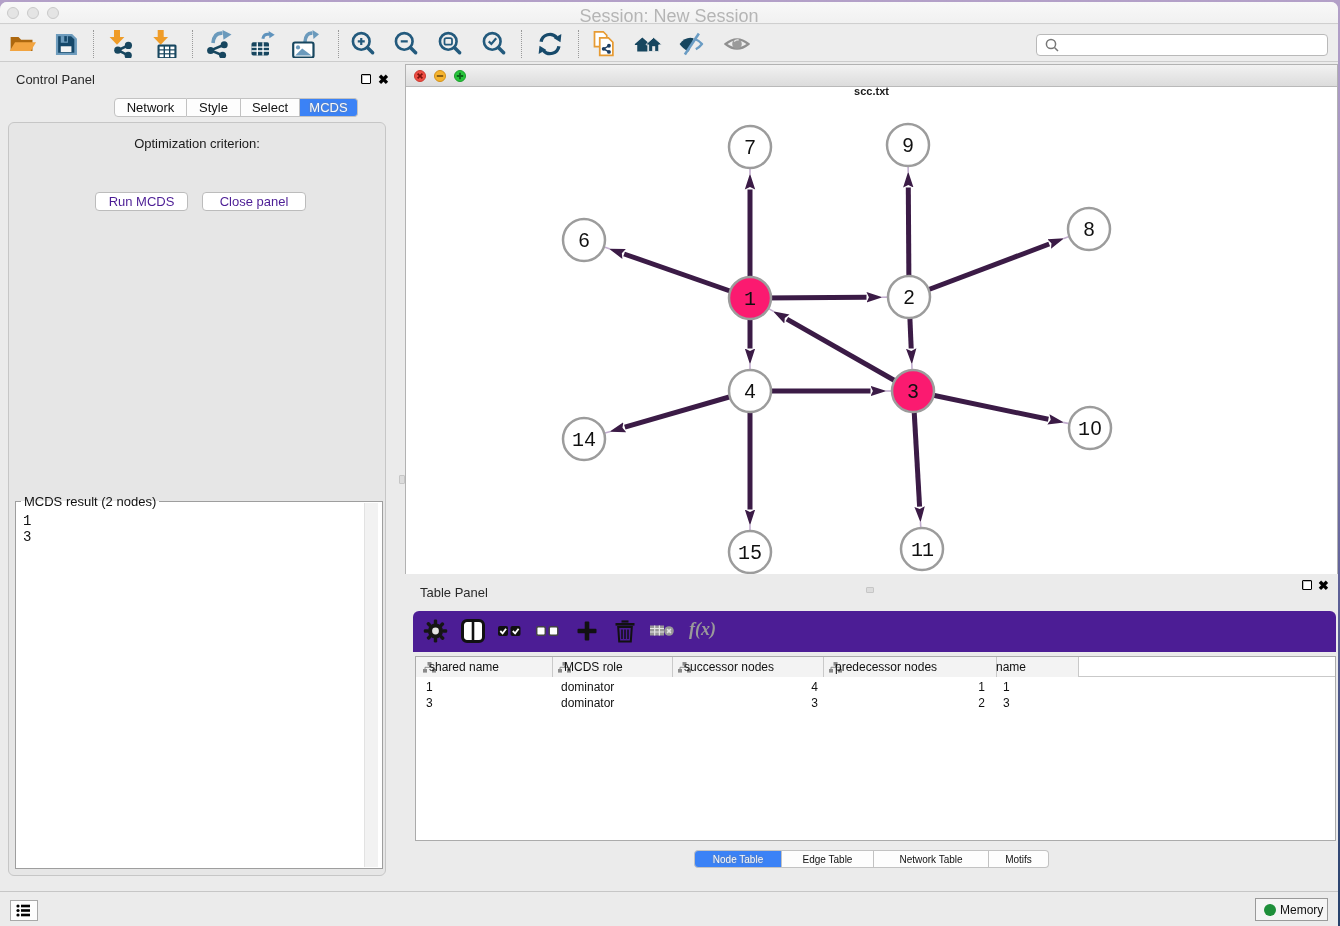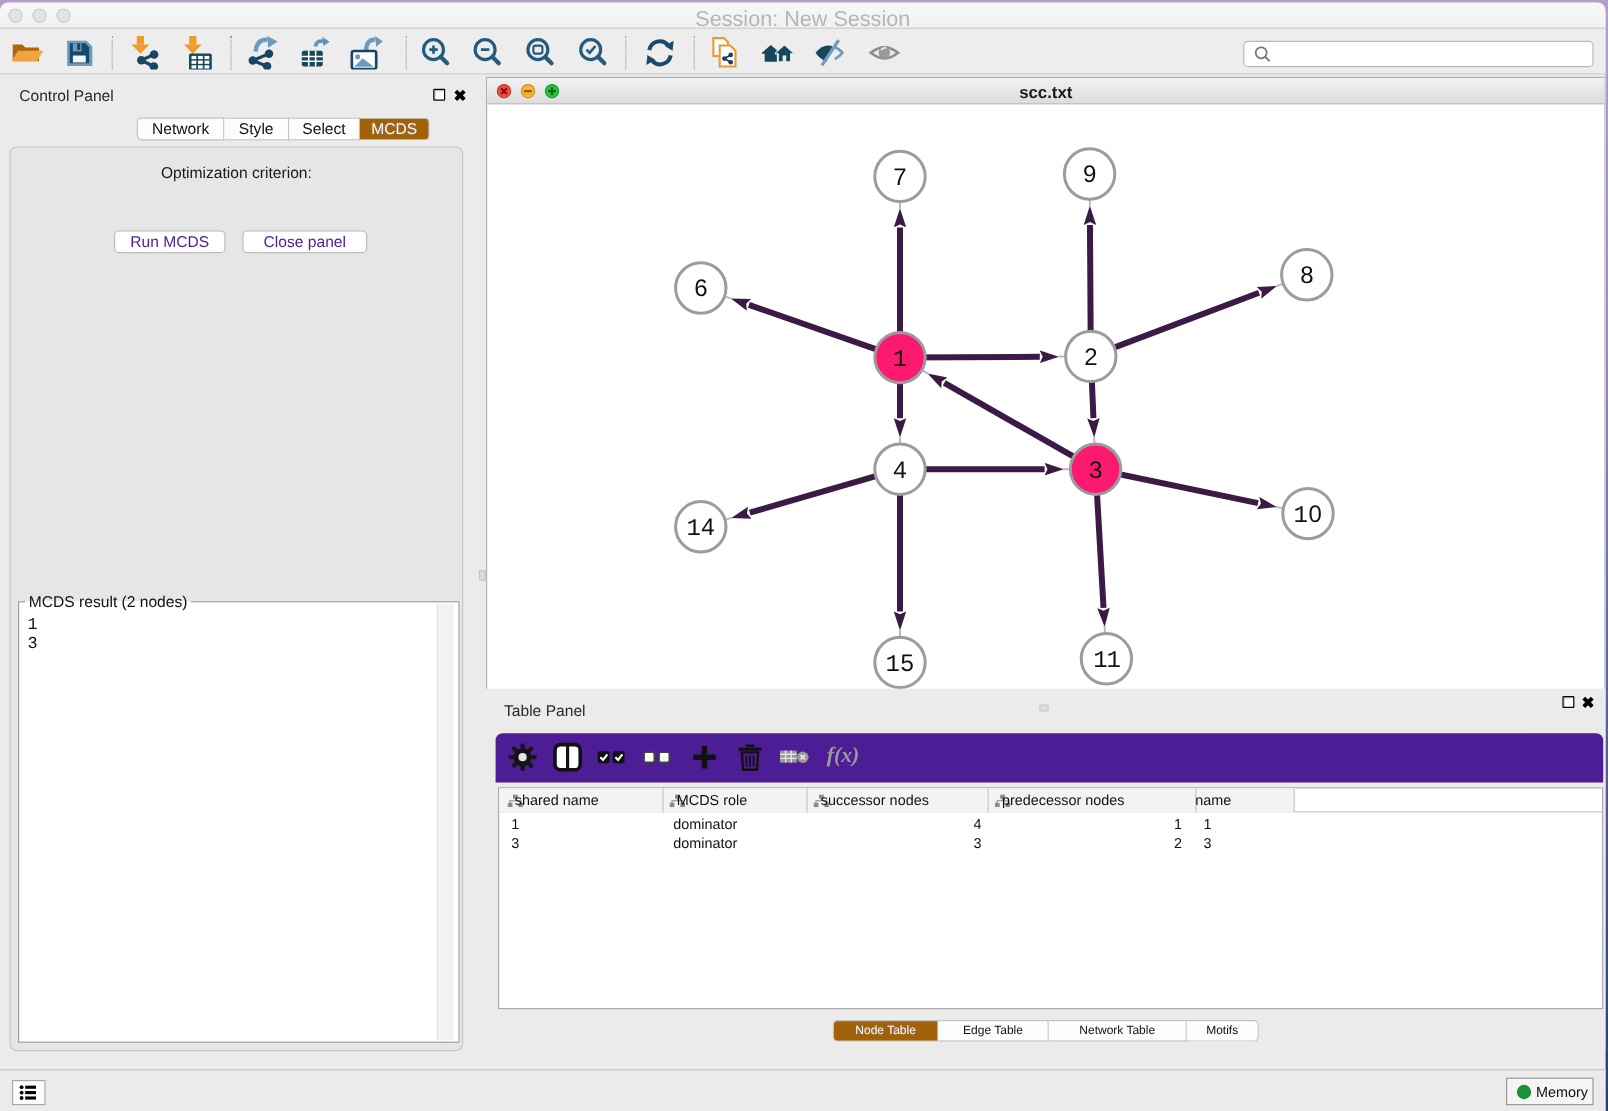--- a/index.html
+++ b/index.html
@@ -28,42 +28,42 @@
 .cp-head { position:absolute; left:0; top:62px; width:392px; height:28px; background:#ebebeb; }
 .panel-title { font-size:13px; color:#2a2a2a; }
 .sq-icon { position:absolute; width:10px; height:10px; border:1.5px solid #000;
   border-radius:1px; background:#fff; box-shadow:inset 1px 1px 0 #bbb; }
 .x-icon { position:absolute; font-size:13px; font-weight:700; color:#000; line-height:10px; }
 .tabs { position:absolute; top:96px; height:19px; display:flex; font-size:13px; }
 .tab { border:1px solid #c2c2c2; border-left:none; background:#fdfdfd; color:#111;
   text-align:center; line-height:17px; }
 .tab.first { border-left:1px solid #c2c2c2; border-radius:4px 0 0 4px; }
 .tab.last { border-radius:0 4px 4px 0; }
-.tab.sel { background:#a16207; color:#f9f9f9; text-shadow:0 0 2px rgba(130,130,130,0.9); }
+.tab.sel { background:#3b82f6; color:#f9f9f9; text-shadow:0 0 2px rgba(130,130,130,0.9); }
 .cp-content { position:absolute; left:8px; top:120px; width:378px; height:754px;
   background:#e6e6e6; border:1px solid #c6c6c6; border-radius:6px; }
 .dropdown { position:absolute; left:44px; top:158px; width:310px; height:19px;
   background:#fff; border:1px solid #b4b4b4; border-radius:4px;
   font-size:13px; color:#111; line-height:17px; padding-left:14px; }
 .btn { position:absolute; height:19px; background:#fff; border:1px solid #bcbcbc;
   border-radius:4px; font-size:13px; color:#4c1d95; text-align:center; line-height:17px; }
 .resultbox { position:absolute; left:15px; top:499px; width:368px; height:368px;
   background:#fff; border:1px solid #9e9e9e; }
 .resultlegend { position:absolute; left:21px; top:492px; font-size:13px; color:#111;
   background:linear-gradient(180deg,#e6e6e6 0%,#e6e6e6 47%,#ffffff 47%,#ffffff 100%); padding:0 3px; }
 .scrolltrack { position:absolute; right:4px; top:1px; bottom:1px; width:14px;
   background:#f2f2f2; border-left:1px solid #e2e2e2; }
 .mono { font-family:"Liberation Mono", monospace; }
 
 .netwin { position:absolute; left:405px; top:62px; width:933px; height:526px;
   border:1px solid #b2b2b2; background:#fff; }
 .net-titlebar { position:absolute; left:0; top:0; width:100%; height:22px;
   background:linear-gradient(180deg,#f2f2f2,#dcdcdc); border-bottom:1px solid #b9b9b9; }
 .traffic { position:absolute; top:5px; width:12px; height:12px; border-radius:50%; overflow:hidden; }
-.net-title { position:absolute; top:4px; width:100%; text-align:center; font-size:14px;
+.net-title { position:absolute; top:20px; width:100%; text-align:center; font-size:11px;
   font-weight:700; color:#1a1a1a; }
 
 .tp { position:absolute; left:405px; top:572px; width:933px; height:301px; background:#ebebeb; }
 .tp-toolbar { position:absolute; left:8px; top:37px; width:923px; height:41px;
   background:#4c1d95; border-radius:6px 6px 0 0;font-weight:bold; }
 .tbl-container { position:absolute; left:10px; top:82px; width:921px; height:185px;
   background:#fff; border:1px solid #ababab; }
 .thead { position:absolute; left:0; top:0; width:100%; height:20px;
   border-bottom:1px solid #c9c9c9; font-size:12px; color:#111; }
 .theadbg { position:absolute; left:0; top:0; width:663px; height:20px; background:#f3f3f3; }

